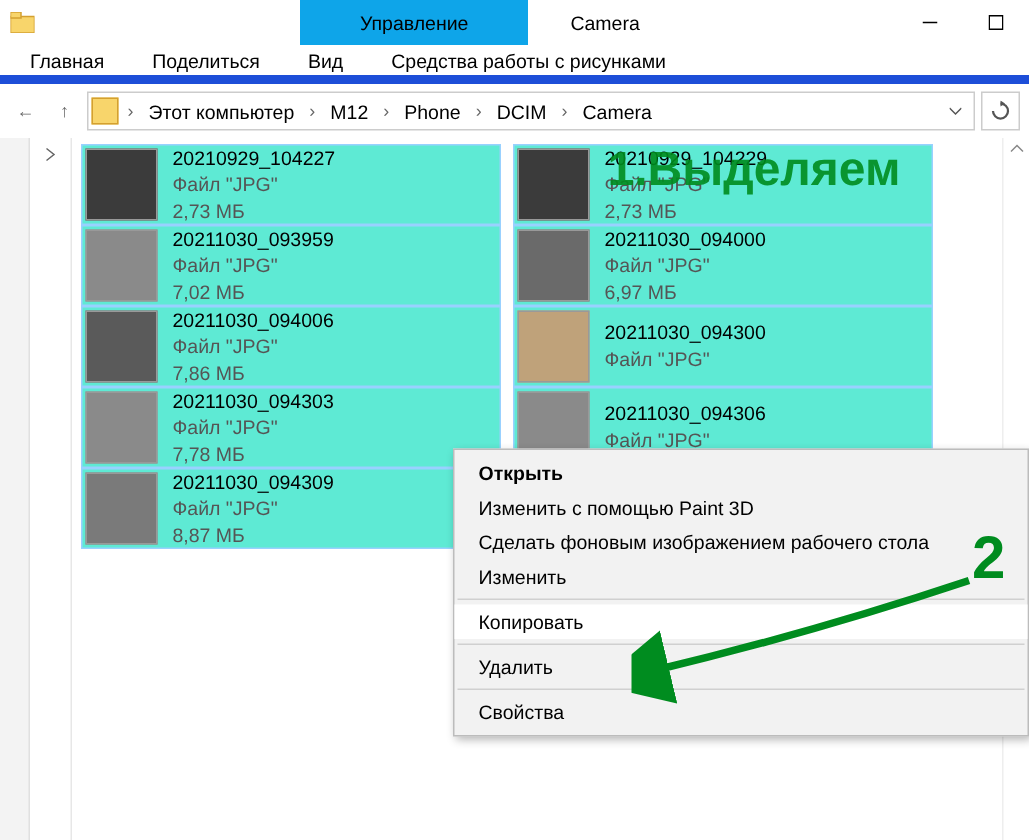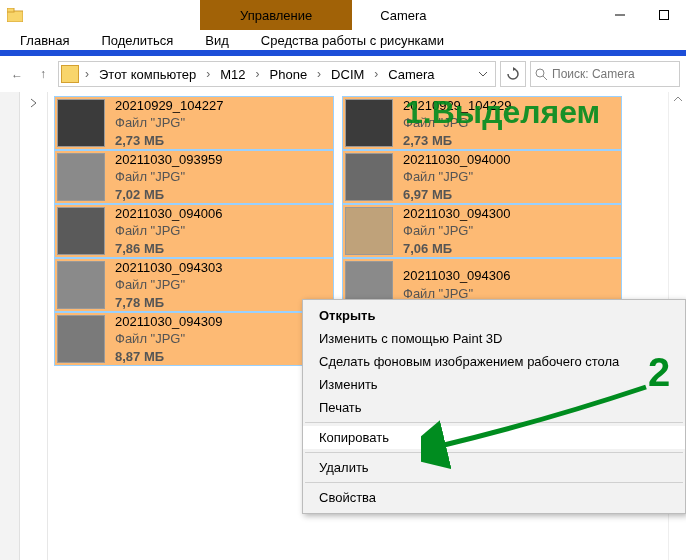--- a/index.html
+++ b/index.html
@@ -1,19 +1,19 @@
 <!DOCTYPE html>
 <html><head>
 <meta charset="utf-8">
 <style>
   * { box-sizing: border-box; margin: 0; padding: 0; font-family: "Segoe UI", Arial, sans-serif; }
   body { width: 686px; height: 560px; background: #fff; overflow: hidden; position: relative; font-size: 12px; color: #000; }
   .titlebar { height: 30px; display: flex; align-items: center; background: #fff; }
   .titlebar .icon { width: 30px; display:flex; align-items:center; justify-content:center; }
-  .titlebar .ribbon-tab-contextual { background: #a16207; height: 30px; display:flex; align-items:center; padding: 0 40px; font-size: 13px; margin-left: 170px; }
+  .titlebar .ribbon-tab-contextual { background: #0ea5e9; height: 30px; display:flex; align-items:center; padding: 0 40px; font-size: 13px; margin-left: 170px; }
   .titlebar .title { padding: 0 28px; font-size: 13px; }
   .titlebar .spacer { flex: 1; }
   .win-btn { width: 44px; height: 30px; display:flex; align-items:center; justify-content:center; }
   .menubar { height: 26px; display:flex; align-items:center; border-bottom: 6px solid #1d4ed8; padding-left: 4px; }
   .menubar .tab { padding: 0 16px; font-size: 13px; height: 100%; display:flex; align-items:center; }
   .breadcrumb-row { height: 36px; display:flex; align-items:center; padding: 0 6px; gap:4px; }
   .nav-btn { width: 22px; height: 22px; display:flex; align-items:center; justify-content:center; color:#666; }
   .addrbar { flex:1; height:26px; border:1px solid #ccc; display:flex; align-items:center; padding: 0 2px; gap:2px; }
   .addrbar .folder-icon { width:18px; height:18px; background:#f8d56b; border:1px solid #d4a030; display:inline-block; }
   .crumb { padding: 0 4px; font-size:13px; display:flex; align-items:center; }
@@ -22,26 +22,26 @@
   .refresh-btn { width:26px; height:26px; border:1px solid #ccc; display:flex; align-items:center; justify-content:center; color:#555; }
   .searchbox { width:150px; height:26px; border:1px solid #ccc; display:flex; align-items:center; padding: 0 4px; color:#777; gap:4px; }
   .body-area { display:flex; height: calc(560px - 30px - 26px - 36px); }
   .navpane { width:48px; border-right:1px solid #e7e7e7; background:#fff; display:flex; }
   .navpane .bar1 { width:20px; background:#f3f3f3; border-right:1px solid #e0e0e0;}
   .navpane .bar2 { flex:1; display:flex; justify-content:center; padding-top:6px; color:#666;}
   .scroll-top { width:18px; display:flex; flex-direction:column; align-items:center; padding-top:2px; color:#888; border-left:1px solid #eee;}
   .filegrid { flex:1; padding: 4px 6px; position:relative; }
   .row { display:flex; gap: 8px; }
   .item { width: 280px; height:54px; display:flex; padding:2px; gap:10px; border:1px solid transparent; }
-  .item.sel { background:#fdba74; border:1px solid #99d1ff; }
+  .item.sel { background:#5eead4; border:1px solid #99d1ff; }
   .thumb { width:48px; height:48px; background:#777; border:1px solid #999; }
   .item .meta { display:flex; flex-direction:column; justify-content:center; font-size:13px; line-height:1.35; }
   .meta .fname { color:#000; }
   .meta .ftype { color:#555; }
-  .meta .fsize { color:#555;font-weight:bold; }
+  .meta .fsize { color:#555; }
   .context-menu { position:absolute; left:302px; top:299px; width:384px; background:#f2f2f2; border:1px solid #bcbcbc; box-shadow: 2px 2px 6px rgba(0,0,0,.3); padding:4px 0; z-index:20; }
   .context-menu .mi { padding: 4px 16px; font-size:13px; }
   .context-menu .sep { border-top:1px solid #d0d0d0; margin:3px 2px; }
   .context-menu .mi.hover { background:#fff; }
   .anno1 { position:absolute; left:405px; top:95px; color:#008c1f; font-size:32px; font-weight:600; line-height:1.1; z-index:5; pointer-events:none; opacity:.9;}
   .anno2 { position:absolute; left:648px; top:350px; color:#008c1f; font-size:40px; font-weight:700; z-index:30; pointer-events:none;}
   .arrow { position:absolute; left:421px; top:382px; z-index:25; pointer-events:none; }
 </style>
 </head>
 <body>
@@ -96,27 +96,20 @@
           <path d="M0 2 L4 6 L8 2" fill="none" stroke="#555"></path>
         </svg>
       </div>
   </div>
   <div class="refresh-btn">
     <svg width="14" height="14">
         <path d="M7 2 A5 5 0 1 1 2 7" fill="none" stroke="#555" stroke-width="1.5"></path>
         <path d="M7 0 L7 4 L10 2 Z" fill="#555"></path>
       </svg>
   </div>
-  <div class="searchbox">
-    <svg width="13" height="13">
-        <circle cx="5" cy="5" r="4" fill="none" stroke="#888"></circle>
-        <line x1="8" y1="8" x2="12" y2="12" stroke="#888"></line>
-      </svg>
-    <span>Поиск: Camera</span>
-  </div>
 </div>
 
 <div class="body-area">
   <div class="navpane">
     <div class="bar1"></div>
     <div class="bar2">
         <svg width="10" height="10">
           <path d="M2 1 L7 5 L2 9" fill="none" stroke="#666"></path>
         </svg>
       </div>
@@ -167,21 +160,20 @@
             <div class="fname">20211030_094006</div>
             <div class="ftype">Файл "JPG"</div>
             <div class="fsize">7,86 МБ</div>
           </div>
         </div>
         <div class="item sel">
           <div class="thumb" style="background: rgb(191, 162, 122);"></div>
           <div class="meta">
             <div class="fname">20211030_094300</div>
             <div class="ftype">Файл "JPG"</div>
-            <div class="fsize">7,06 МБ</div>
           </div>
         </div>
       </div>
       <div class="row">
         <div class="item sel">
           <div class="thumb" style="background: rgb(138, 138, 138);"></div>
           <div class="meta">
             <div class="fname">20211030_094303</div>
             <div class="ftype">Файл "JPG"</div>
             <div class="fsize">7,78 МБ</div>
@@ -213,21 +205,20 @@
         <path d="M1 7 L5 3 L9 7" fill="none" stroke="#888"></path>
       </svg>
   </div>
 </div>
 
 <div class="context-menu" id="contextmenu">
     <div class="mi" style="font-weight: 600;">Открыть</div>
     <div class="mi">Изменить с помощью Paint 3D</div>
     <div class="mi">Сделать фоновым изображением рабочего стола</div>
     <div class="mi">Изменить</div>
-    <div class="mi">Печать</div>
     <div class="sep"></div>
     <div class="mi hover">Копировать</div>
     <div class="sep"></div>
     <div class="mi">Удалить</div>
     <div class="sep"></div>
     <div class="mi">Свойства</div>
   </div>
 
 <div class="anno1">
   <span>1.Выделяем</span><br>

